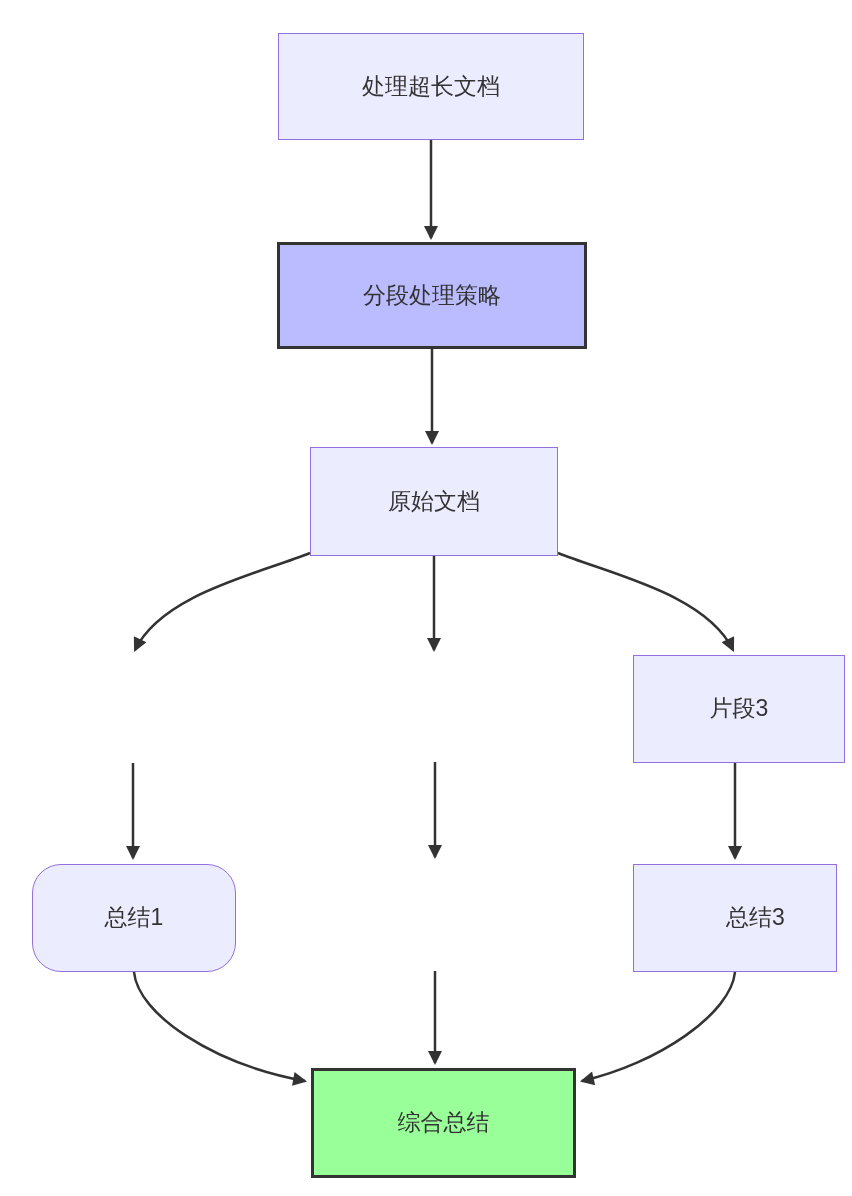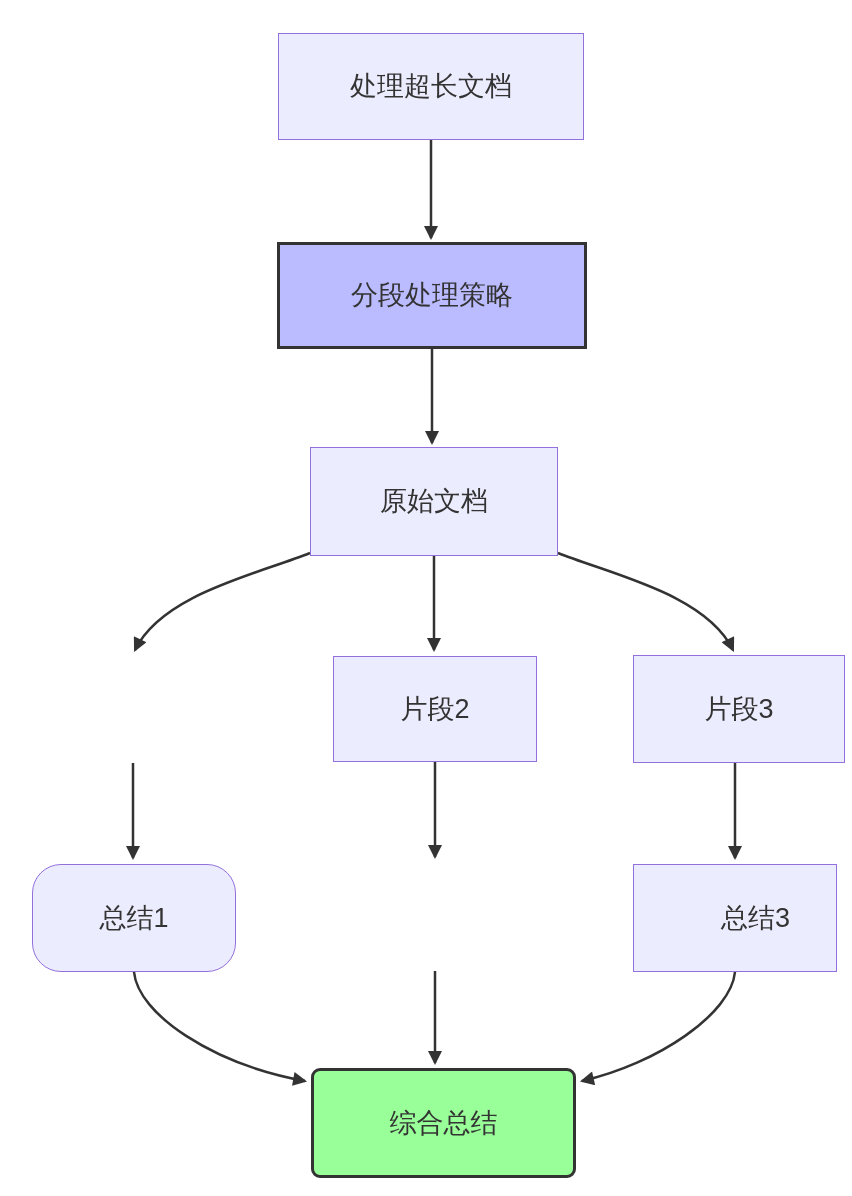--- a/index.html
+++ b/index.html
@@ -29,42 +29,42 @@
   }
   .node {
     position: absolute;
     box-sizing: border-box;
     display: flex;
     align-items: center;
     justify-content: center;
     background: #ECECFF;
     border: 1.5px solid #9370DB;
     color: #333333;
-    font-size: 27px;
+    font-size: 23px;
     text-align: center;
     line-height: 1.2;
   }
   .node.emphasis-purple {
     background: #BBBBFF;
     border: 3px solid #333333;
   }
   .node.emphasis-green {
     background: #99FF99;
     border: 3px solid #333333;
   }
   #node-A { left: 278px; top: 33px;   width: 306px; height: 107px; }
   #node-B { left: 277px; top: 242px;  width: 310px; height: 107px; }
   #node-C { left: 310px; top: 447px;  width: 248px; height: 109px; }
   #node-D { left: 32px;  top: 655px;  width: 203px; height: 108px; }
   #node-E { left: 333px; top: 656px;  width: 204px; height: 106px; }
   #node-F { left: 633px; top: 655px;  width: 212px; height: 108px; text-align: center; }
   #node-G { left: 32px;  top: 864px;  width: 204px; height: 108px; border-radius: 29px; }
   #node-H { left: 333px; top: 863px;  width: 204px; height: 108px; }
   #node-I { left: 633px; top: 864px;  width: 204px; height: 108px; padding-left: 41px; }
-  #node-J { left: 311px; top: 1068px; width: 265px; height: 110px; border-radius: 9px; }
+  #node-J { left: 311px; top: 1068px; width: 265px; height: 110px; }
 </style>
 </head>
 <body>
 
 <div class="canvas">
 
   <svg class="edge-layer" width="852" height="1196" viewBox="0 0 852 1196" xmlns="http://www.w3.org/2000/svg">
     <defs>
       <marker id="arrowhead" viewBox="0 0 10 10" refX="8.5" refY="5" markerWidth="16" markerHeight="14" orient="auto" markerUnits="userSpaceOnUse">
         <path d="M0,0 L10,5 L0,10 Z" fill="#333333"></path>
@@ -89,23 +89,20 @@
 
   <div class="node" id="node-C">
     <span>原始文档</span>
   </div>
 
   <div class="node emphasis-purple" id="node-B">
     <span>分段处理策略</span>
   </div>
 
 
-  <div class="node" id="node-E">
-    <span>片段2</span>
-  </div>
 
   <div class="node" id="node-F">
     <span>片段3</span>
   </div>
 
   <div class="node" id="node-G">
     <span>总结1</span>
   </div>
 
 

